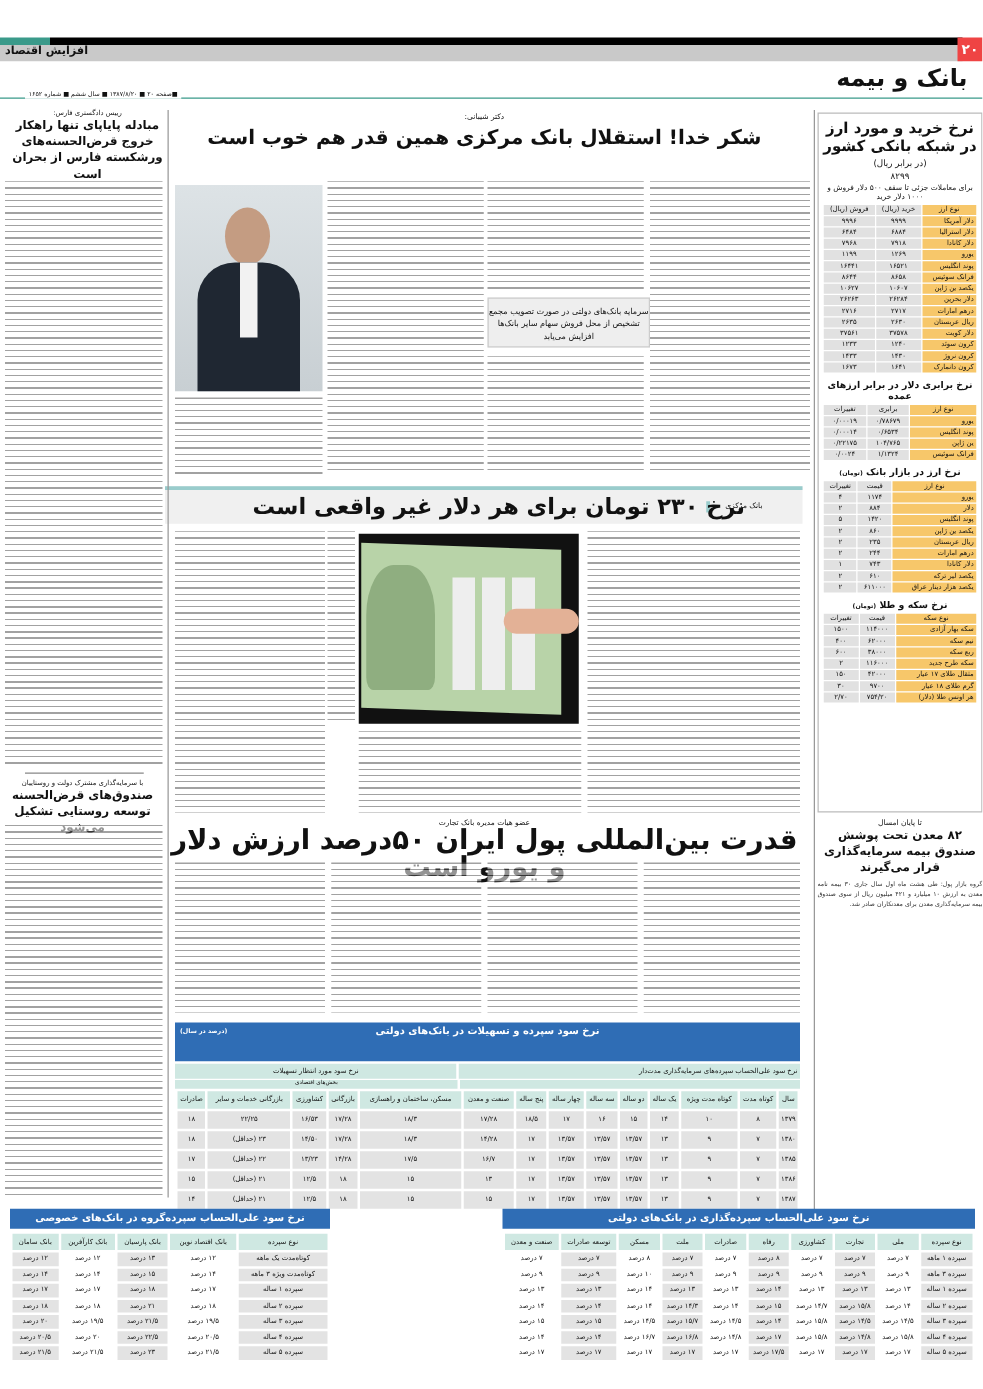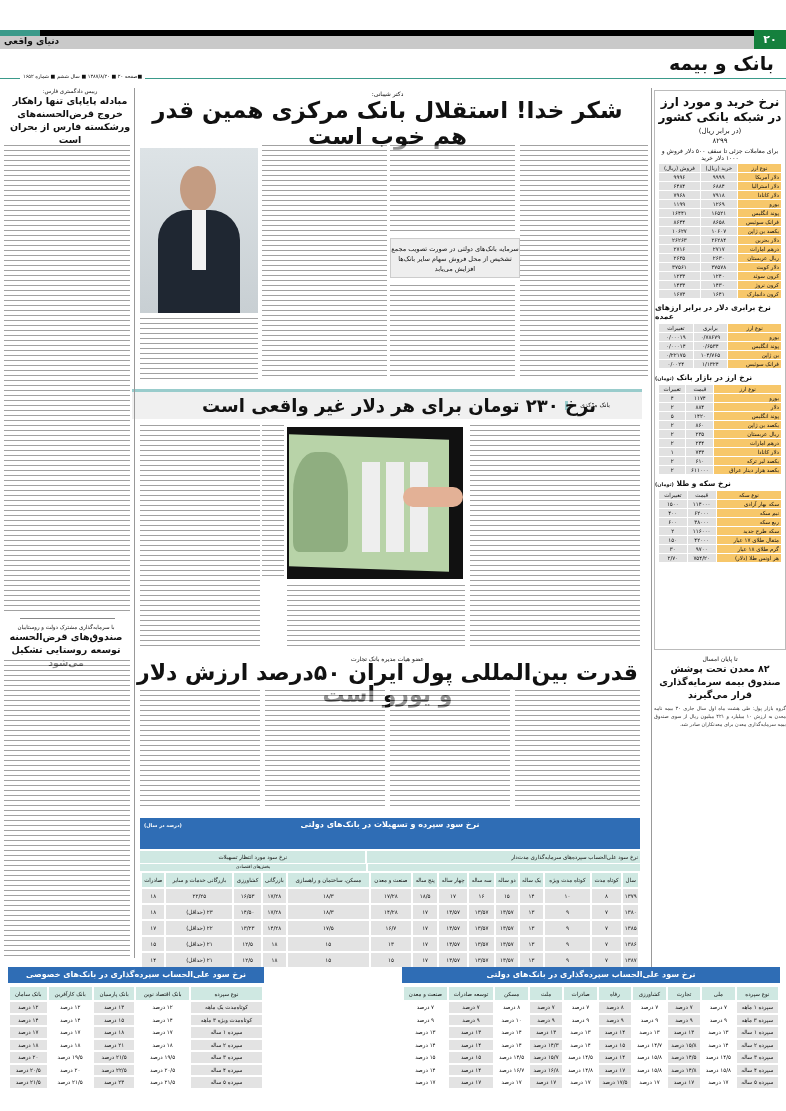--- a/index.html
+++ b/index.html
@@ -2,38 +2,38 @@
 <html><head>
 <meta charset="utf-8">
 <style>
 *{box-sizing:border-box;margin:0;padding:0}
 body{width:786px;height:1111px;background:#fff;font-family:"DejaVu Sans",sans-serif;color:#111;position:relative;overflow:hidden;direction:rtl}
 .abs{position:absolute}
 .topbar{left:0;top:30px;width:786px;height:20px}
 .topbar .black{position:absolute;left:40px;right:16px;top:0;height:6px;background:#000}
 .topbar .teal-l{position:absolute;left:0;width:40px;top:0;height:6px;background:#3a9a8a}
 .topbar .gray{position:absolute;left:0;right:16px;top:6px;height:13px;background:#c9c9c9}
-.pagenum{position:absolute;right:0;top:0;width:32px;height:19px;background:#15803d;color:#fff;font-size:11px;font-weight:bold;text-align:center;line-height:19px}
+.pagenum{position:absolute;right:0;top:0;width:20px;height:19px;background:#ef4444;color:#fff;font-size:11px;font-weight:bold;text-align:center;line-height:19px}
 .brand{position:absolute;left:4px;top:6px;font-size:9px;font-weight:bold}
 .section-title{right:12px;top:52px;font-size:19px;font-weight:bold}
 .rule{left:0;top:78px;width:786px;height:1px;background:#3a9a8a}
 .issue{left:20px;top:73px;font-size:5px;background:#fff;padding:0 3px}
 .col{position:absolute;font-size:5px;line-height:8px;color:#333;text-align:justify;overflow:hidden}
 .lines{background:repeating-linear-gradient(to bottom,#555 0,#555 1px,#fff 1px,#fff 5px);opacity:.55}
 .sideR{left:654px;top:90px;width:132px;height:560px;border:1px solid #bbb;background:#fff}
 .sideR h3{font-size:12px;text-align:center;line-height:15px;margin-top:4px}
 .sideR .sub{font-size:7px;text-align:center;margin:2px 0}
 table.fx{width:124px;margin:2px auto;border-collapse:separate;border-spacing:1px;font-size:5.5px}
 table.fx td,table.fx th{height:8px;text-align:center;padding:0 2px}
 table.fx th{font-weight:normal}
 table.fx td.k{background:#f7c76a;text-align:right}
 table.fx td.v{background:#e1e1e1}
 table.fx th.k{background:#f7c76a}
 table.fx th.v{background:#e1e1e1}
-.tblh{font-size:7.5px;font-weight:bold;text-align:left;margin-top:4px}
+.tblh{font-size:7.5px;font-weight:bold;text-align:center;margin-top:4px}
 .headline{font-weight:bold;text-align:center}
 .band{left:132px;top:389px;width:510px;height:30px;background:#f0f0f0;border-top:3px solid #9cc;}
 .photo{position:absolute}
 .table-blue{background:#2f6db5;color:#fff;font-size:8px;text-align:center;font-weight:bold}
 table.rate{border-collapse:separate;border-spacing:2px;font-size:5.5px;width:100%}
 table.rate td,table.rate th{text-align:center;height:14px;font-weight:normal}
 table.rate th{background:#cfe8e2}
 table.rate td{background:#e3e3e3}
 table.sm{border-collapse:separate;border-spacing:2px;font-size:5.5px;width:100%}
 table.sm td{text-align:center;height:10.5px;background:#e3e3e3}
@@ -43,21 +43,21 @@
 .pull{left:390px;top:238px;width:130px;height:40px;background:#eee;border:1px solid #ccc;font-size:6.5px;text-align:center;line-height:10px;padding-top:5px}
 </style>
 </head>
 <body>
 
 <div class="abs topbar">
   <div class="teal-l"></div>
     <div class="black"></div>
     <div class="gray"></div>
   <div class="pagenum">۲۰</div>
-  <div class="brand">دنیای واقعی</div>
+  <div class="brand">افزایش اقتصاد</div>
 </div>
 <div class="abs section-title">بانک و بیمه</div>
 <div class="abs rule"></div>
 <div class="abs issue">■صفحه ۲۰ ■ ۱۳۸۷/۸/۲۰ ■ سال ششم ■ شماره ۱۶۵۲</div>
 
 <div class="abs sideR">
   <h3>نرخ خرید و مورد ارز در شبکه بانکی کشور</h3>
   <div class="sub">(در برابر ریال)</div>
   <div class="sub">۸۲۹۹</div>
   <div class="sub" style="font-size:6px">برای معاملات جزئی تا سقف ۵۰۰ دلار فروش و ۱۰۰۰ دلار خرید</div>
@@ -281,21 +281,21 @@
 </div>
 
 <div class="abs" style="left:654px;top:655px;width:132px;text-align:center">
   <div style="font-size:6px">تا پایان امسال</div>
   <div class="headline" style="font-size:9.5px;line-height:13px">۸۲ معدن تحت پوشش صندوق بیمه سرمایه‌گذاری قرار می‌گیرند</div>
   <div class="col" style="position:static;margin-top:3px;height:150px;font-size:5px">گروه بازار پول: طی هشت ماه اول سال جاری ۳۰ بیمه نامه معدن به ارزش ۱۰ میلیارد و ۴۲۱ میلیون ریال از سوی صندوق بیمه سرمایه‌گذاری معدن برای معدنکاران صادر شد.</div>
 </div>
 
 <div class="abs" style="left:135px;top:90px;width:505px;text-align:center">
   <div style="font-size:6px">دکتر شیبانی:</div>
-  <div class="headline" style="font-size:23px;line-height:26px">شکر خدا! استقلال بانک مرکزی همین قدر هم خوب است</div>
+  <div class="headline" style="font-size:16px;line-height:26px">شکر خدا! استقلال بانک مرکزی همین قدر هم خوب است</div>
 </div>
 <div class="col lines" style="left:520px;top:145px;width:128px;height:235px"></div>
 <div class="col lines" style="left:390px;top:145px;width:125px;height:90px"></div>
 <div class="abs pull">سرمایه بانک‌های دولتی در صورت تصویب مجمع تشخیص از محل فروش سهام سایر بانک‌ها افزایش می‌یابد</div>
 <div class="col lines" style="left:390px;top:285px;width:125px;height:95px"></div>
 <div class="col lines" style="left:262px;top:145px;width:125px;height:235px"></div>
 <div class="photo" style="left:140px;top:148px;width:118px;height:165px;background:linear-gradient(#dde3e6,#c8cfd3);">
   <div style="position:absolute;left:40px;top:18px;width:36px;height:46px;border-radius:50%;background:#c49c82"></div>
   <div style="position:absolute;left:18px;top:62px;width:82px;height:103px;background:#1f2732;border-radius:30px 30px 0 0"></div>
   <div style="position:absolute;left:52px;top:62px;width:14px;height:60px;background:#f2f2f2"></div>
@@ -557,21 +557,21 @@
           <td class="w">۱۷ درصد</td>
           <td>۱۷ درصد</td>
           <td class="w">۱۷ درصد</td>
           <td>۱۷ درصد</td>
           <td class="w">۱۷ درصد</td>
         </tr>
       </tbody>
     </table>
 </div>
 <div class="abs" style="left:8px;top:967px;width:256px">
-  <div class="table-blue" style="height:16px;line-height:16px">نرخ سود علی‌الحساب سپرده‌گذاری در بانک‌های خصوصی</div>
+  <div class="table-blue" style="height:16px;line-height:16px">نرخ سود علی‌الحساب سپرده‌گروه در بانک‌های خصوصی</div>
   <table class="sm" style="margin-top:2px">
       <thead id="pv-head">
         <tr>
           <th>نوع سپرده</th>
           <th>بانک اقتصاد نوین</th>
           <th>بانک پارسیان</th>
           <th>بانک کارآفرین</th>
           <th>بانک سامان</th>
         </tr>
       </thead>

